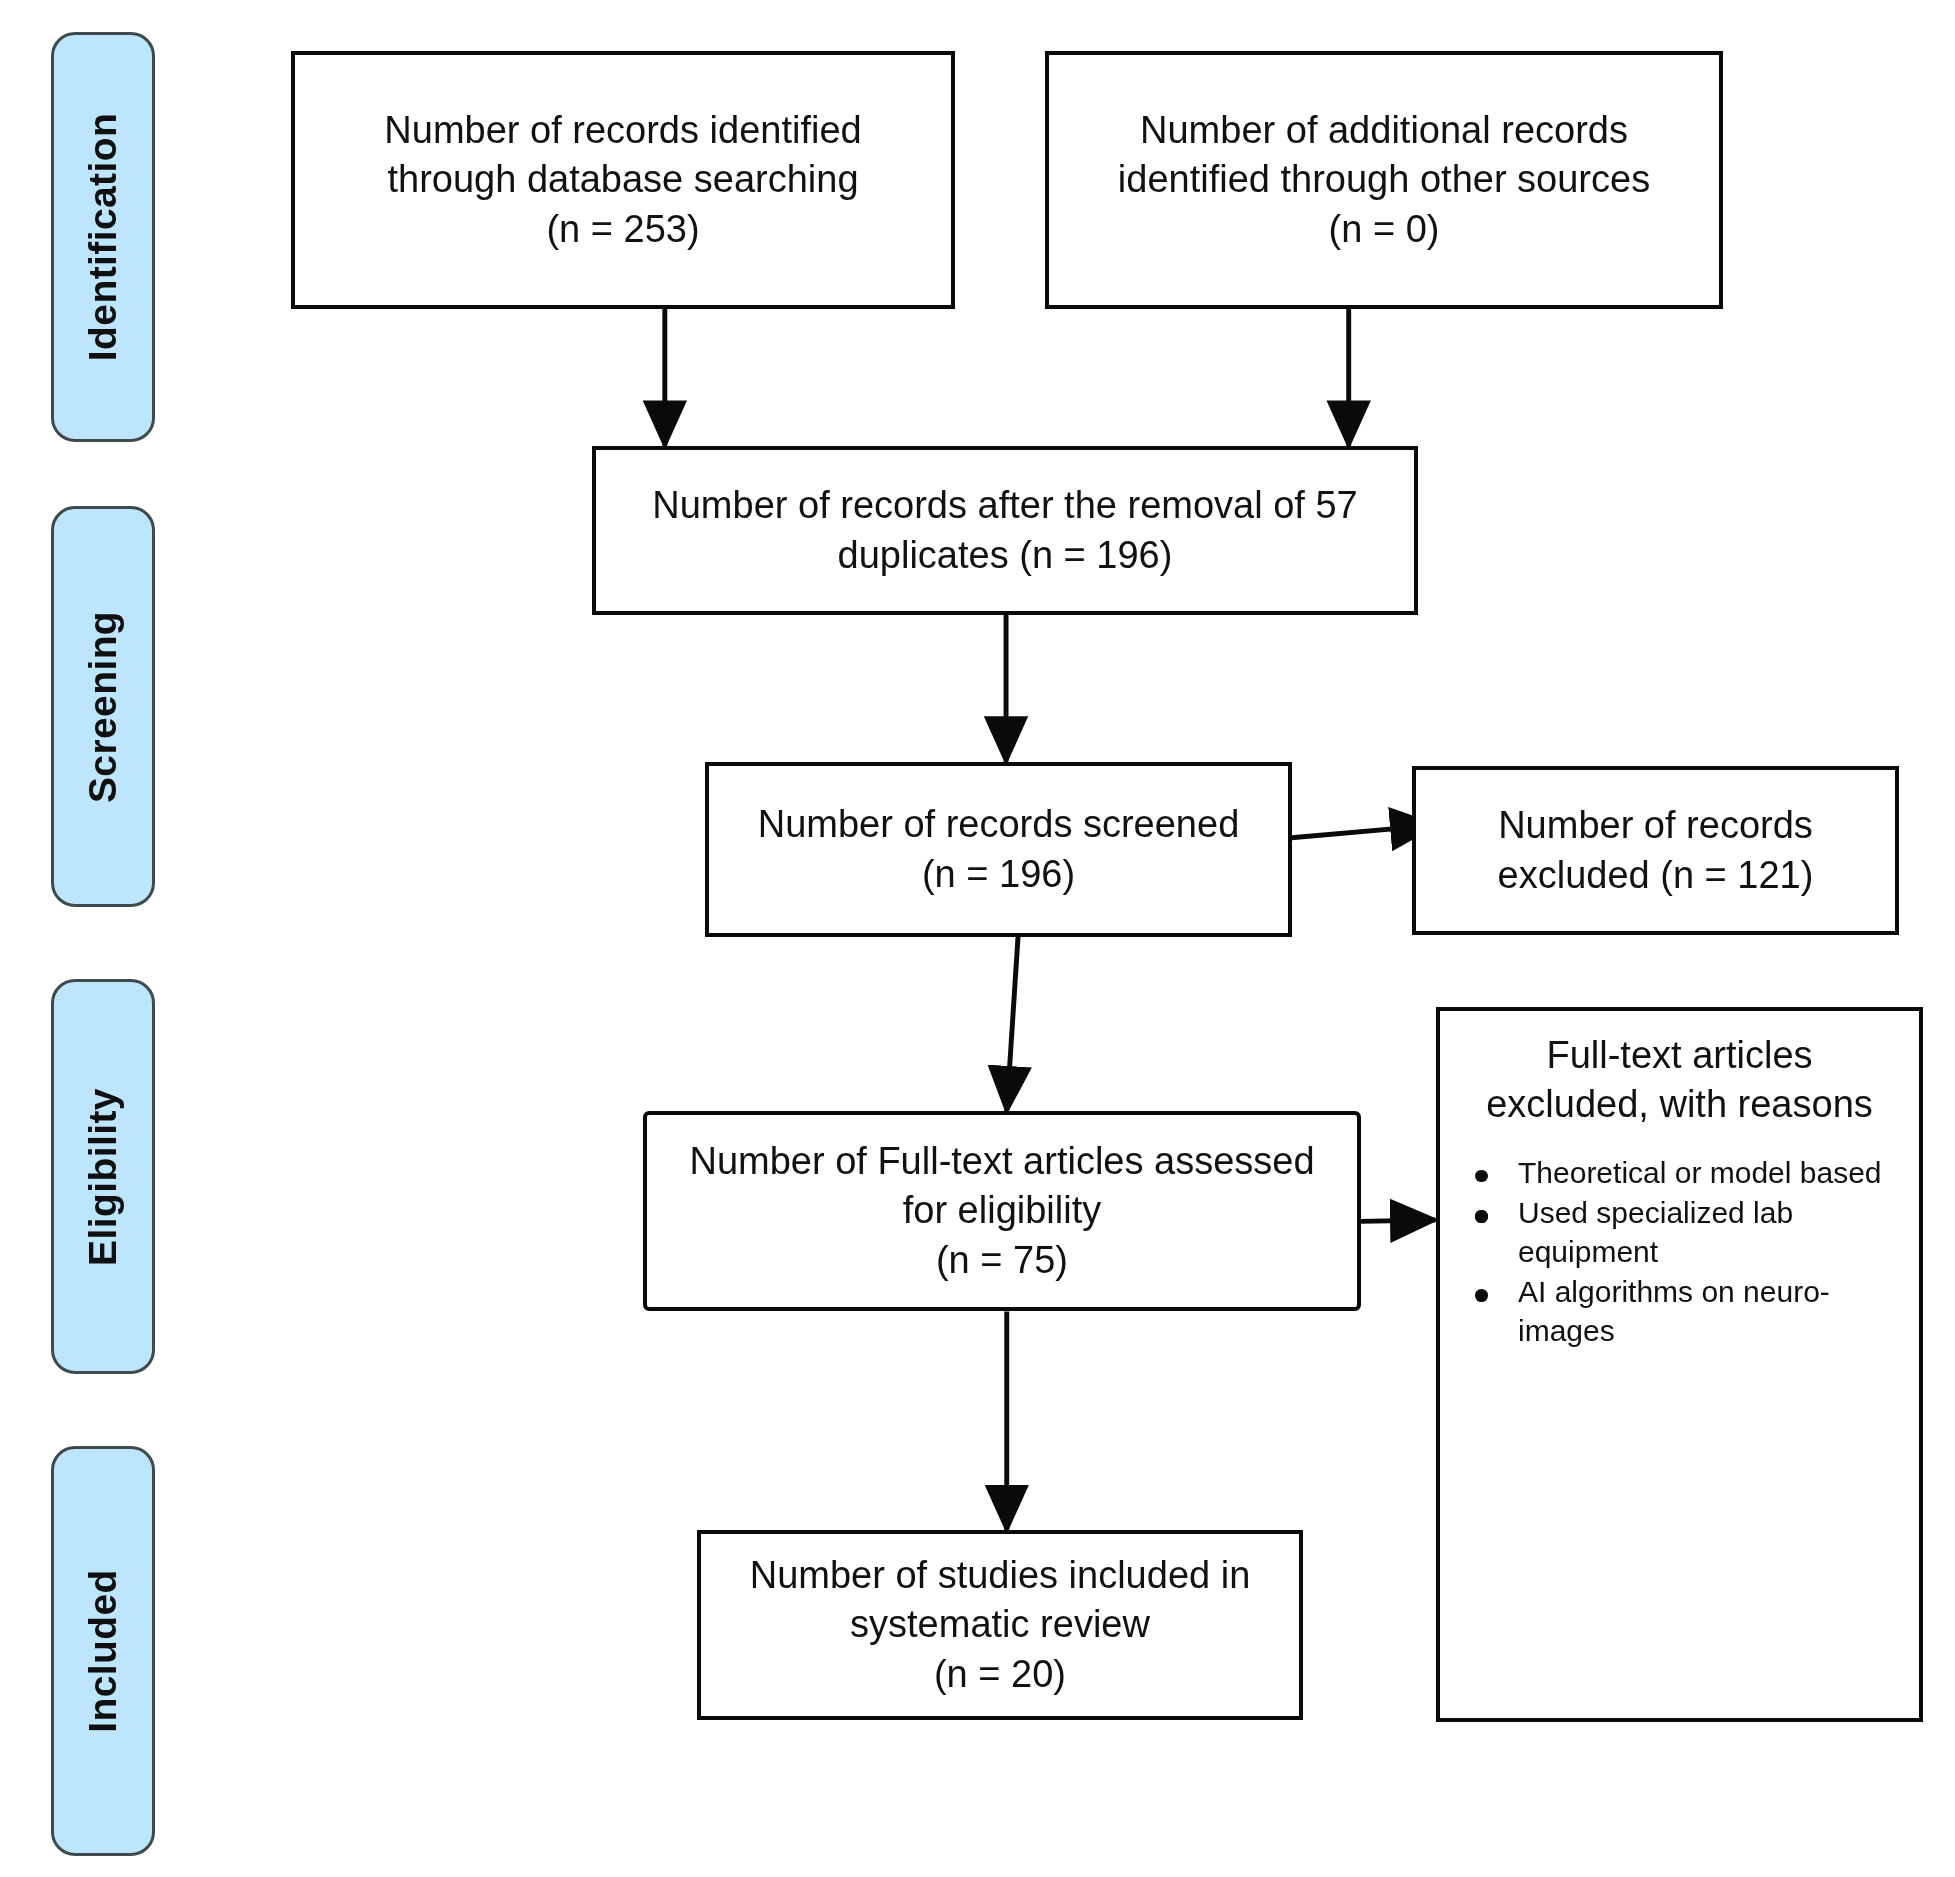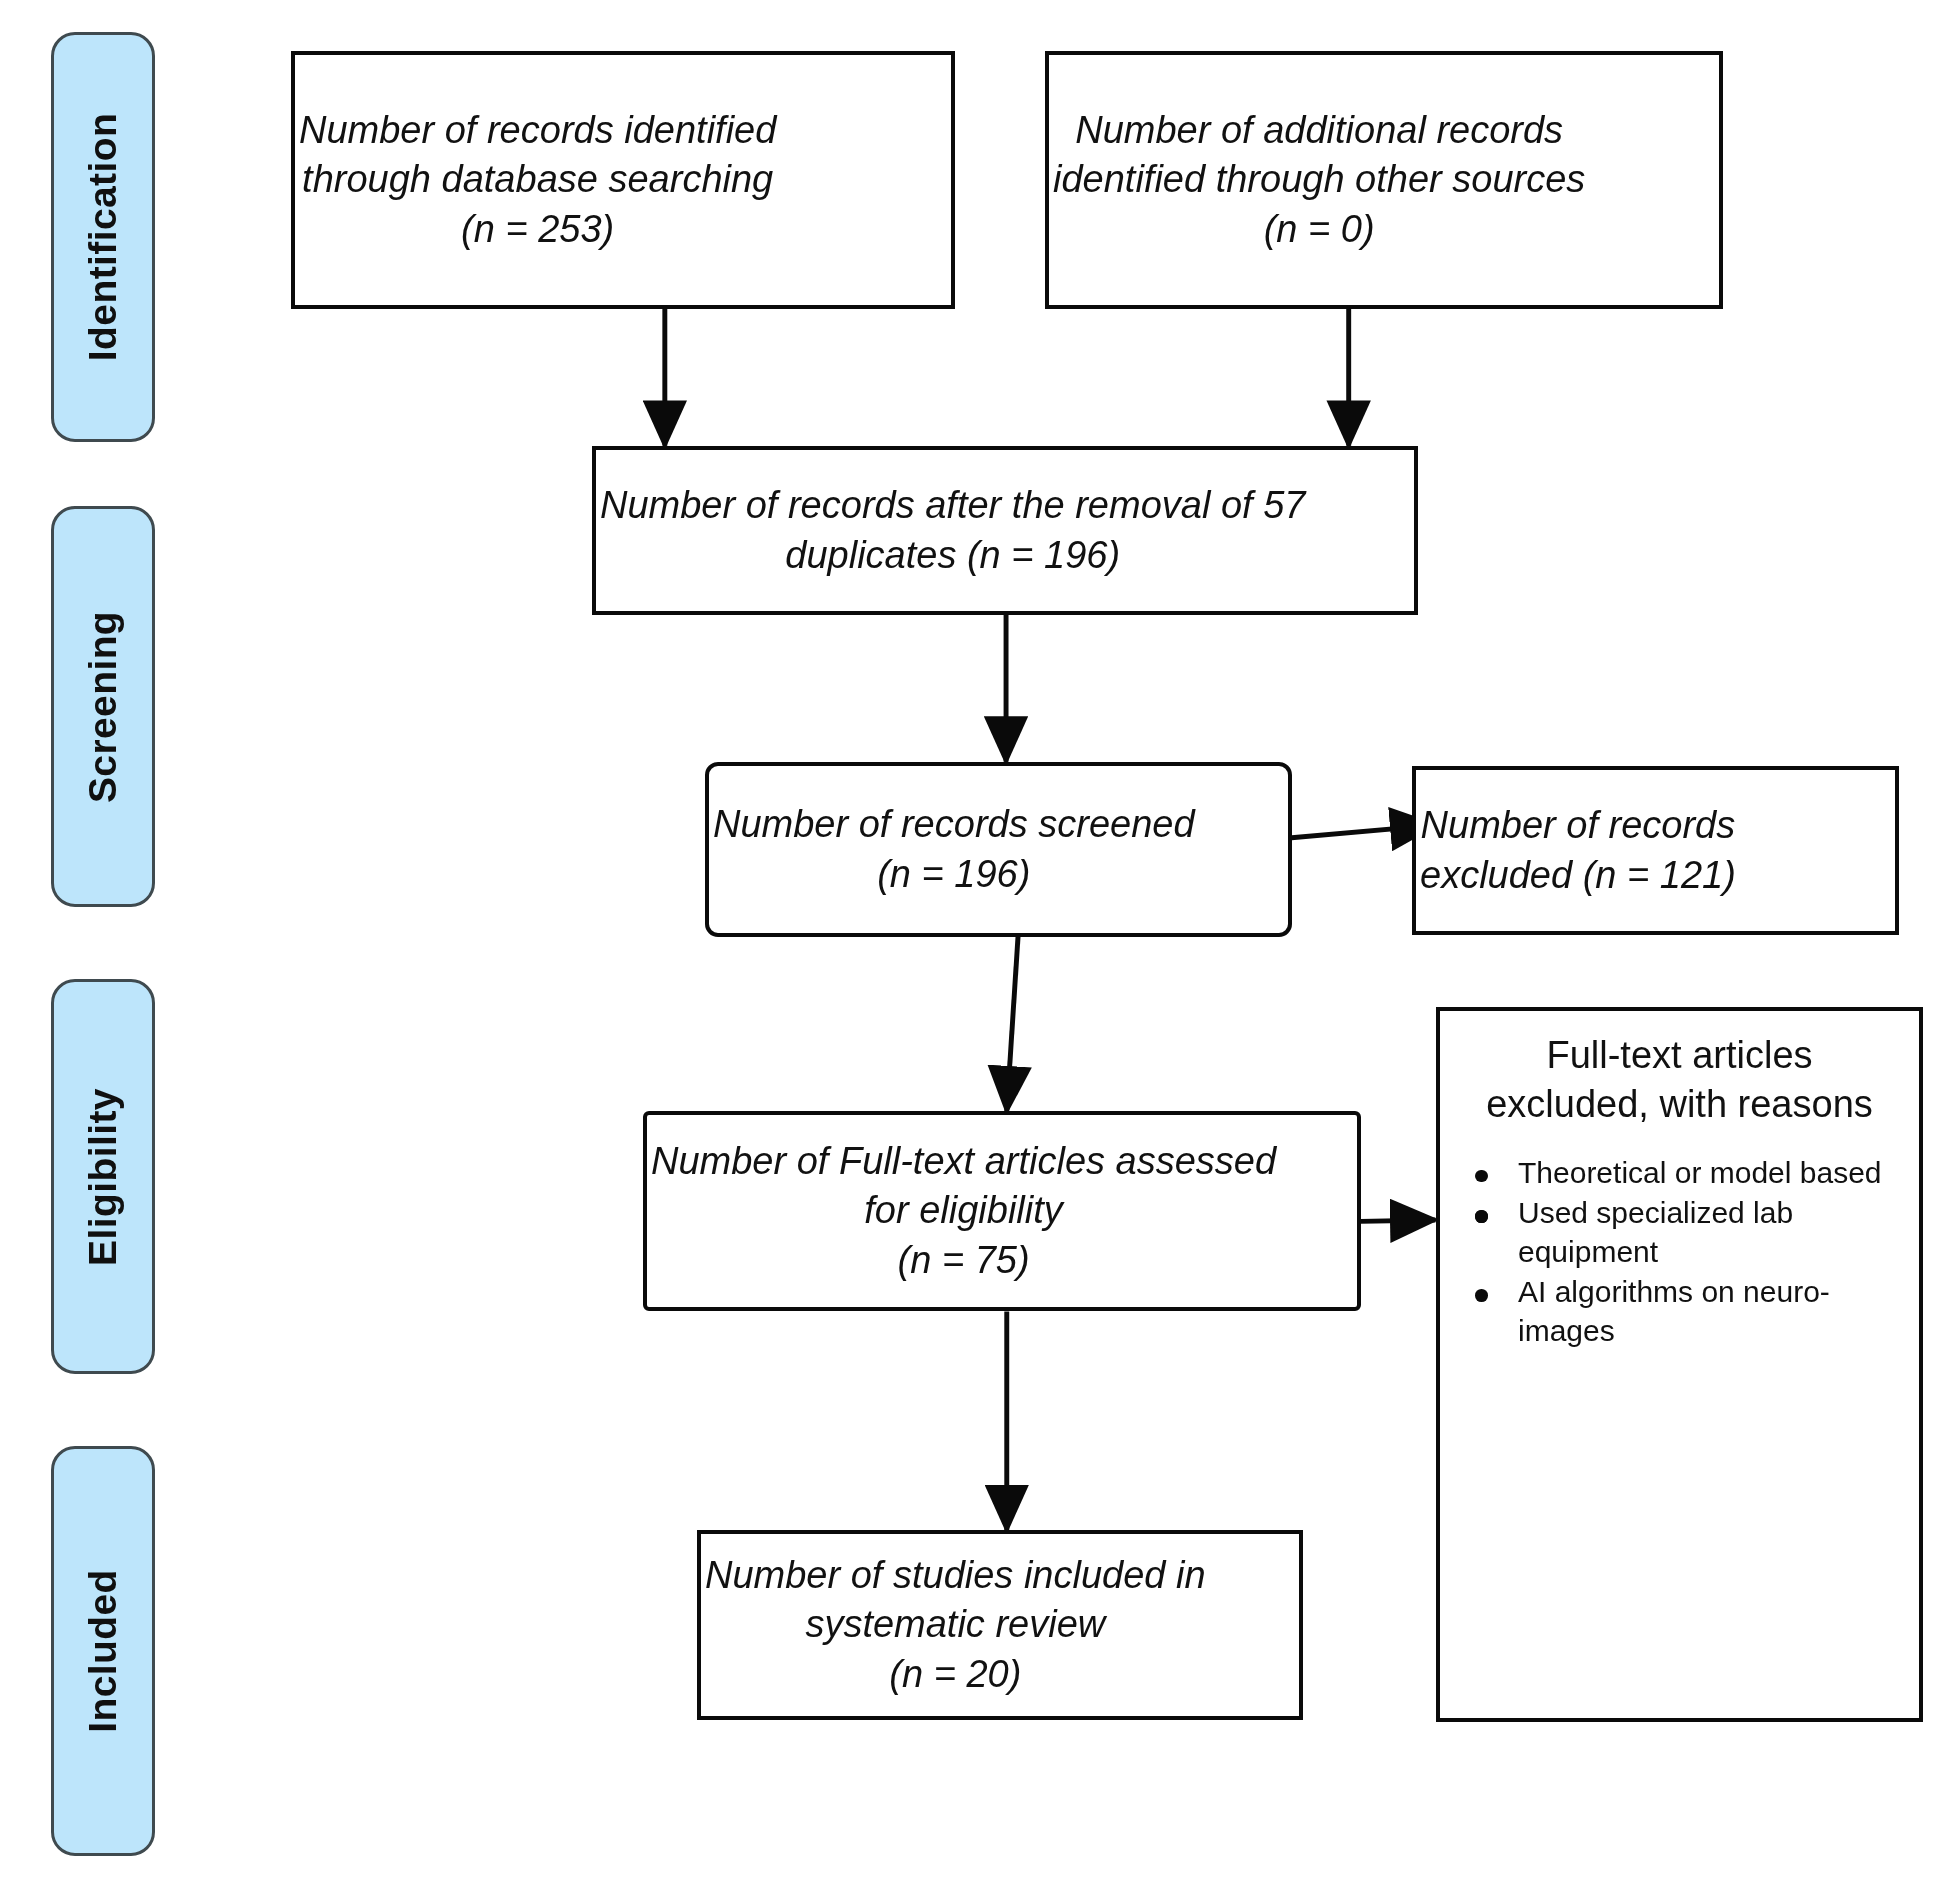--- a/index.html
+++ b/index.html
@@ -45,22 +45,22 @@
   }
 
   
   .flow-box {
     position: absolute;
     box-sizing: border-box;
     background: #ffffff;
     border: 4.2px solid #0a0a0a;
     display: flex;
     align-items: center;
-    padding: 7px 4px;
-    font-style: italic;
+    justify-content: center;
+    padding: 7px 16px;
   }
   .flow-box .box-text {
     text-align: center;
     font-size: 38px;
     line-height: 1.30;
     color: #111111;
     white-space: pre-line;
   }
 
   
@@ -163,21 +163,21 @@
     <span class="box-text">Number of additional records
 identified through other sources
 (n =   0)</span>
   </div>
 
   <div class="flow-box" style="left:592px; top:446px; width:826px; height:169px;">
     <span class="box-text">Number of records after the removal of 57
 duplicates (n = 196)</span>
   </div>
 
-  <div class="flow-box" style="left:705px; top:762px; width:587px; height:175px;border-radius:13px;">
+  <div class="flow-box" style="left:705px; top:762px; width:587px; height:175px;">
     <span class="box-text">Number of records screened
 (n = 196)</span>
   </div>
 
   <div class="flow-box" style="left:1412px; top:766px; width:487px; height:169px;">
     <span class="box-text">Number of records
 excluded (n = 121)</span>
   </div>
 
   <div class="flow-box" style="left:643px; top:1111px; width:718px; height:200px;border-radius:6px;">

